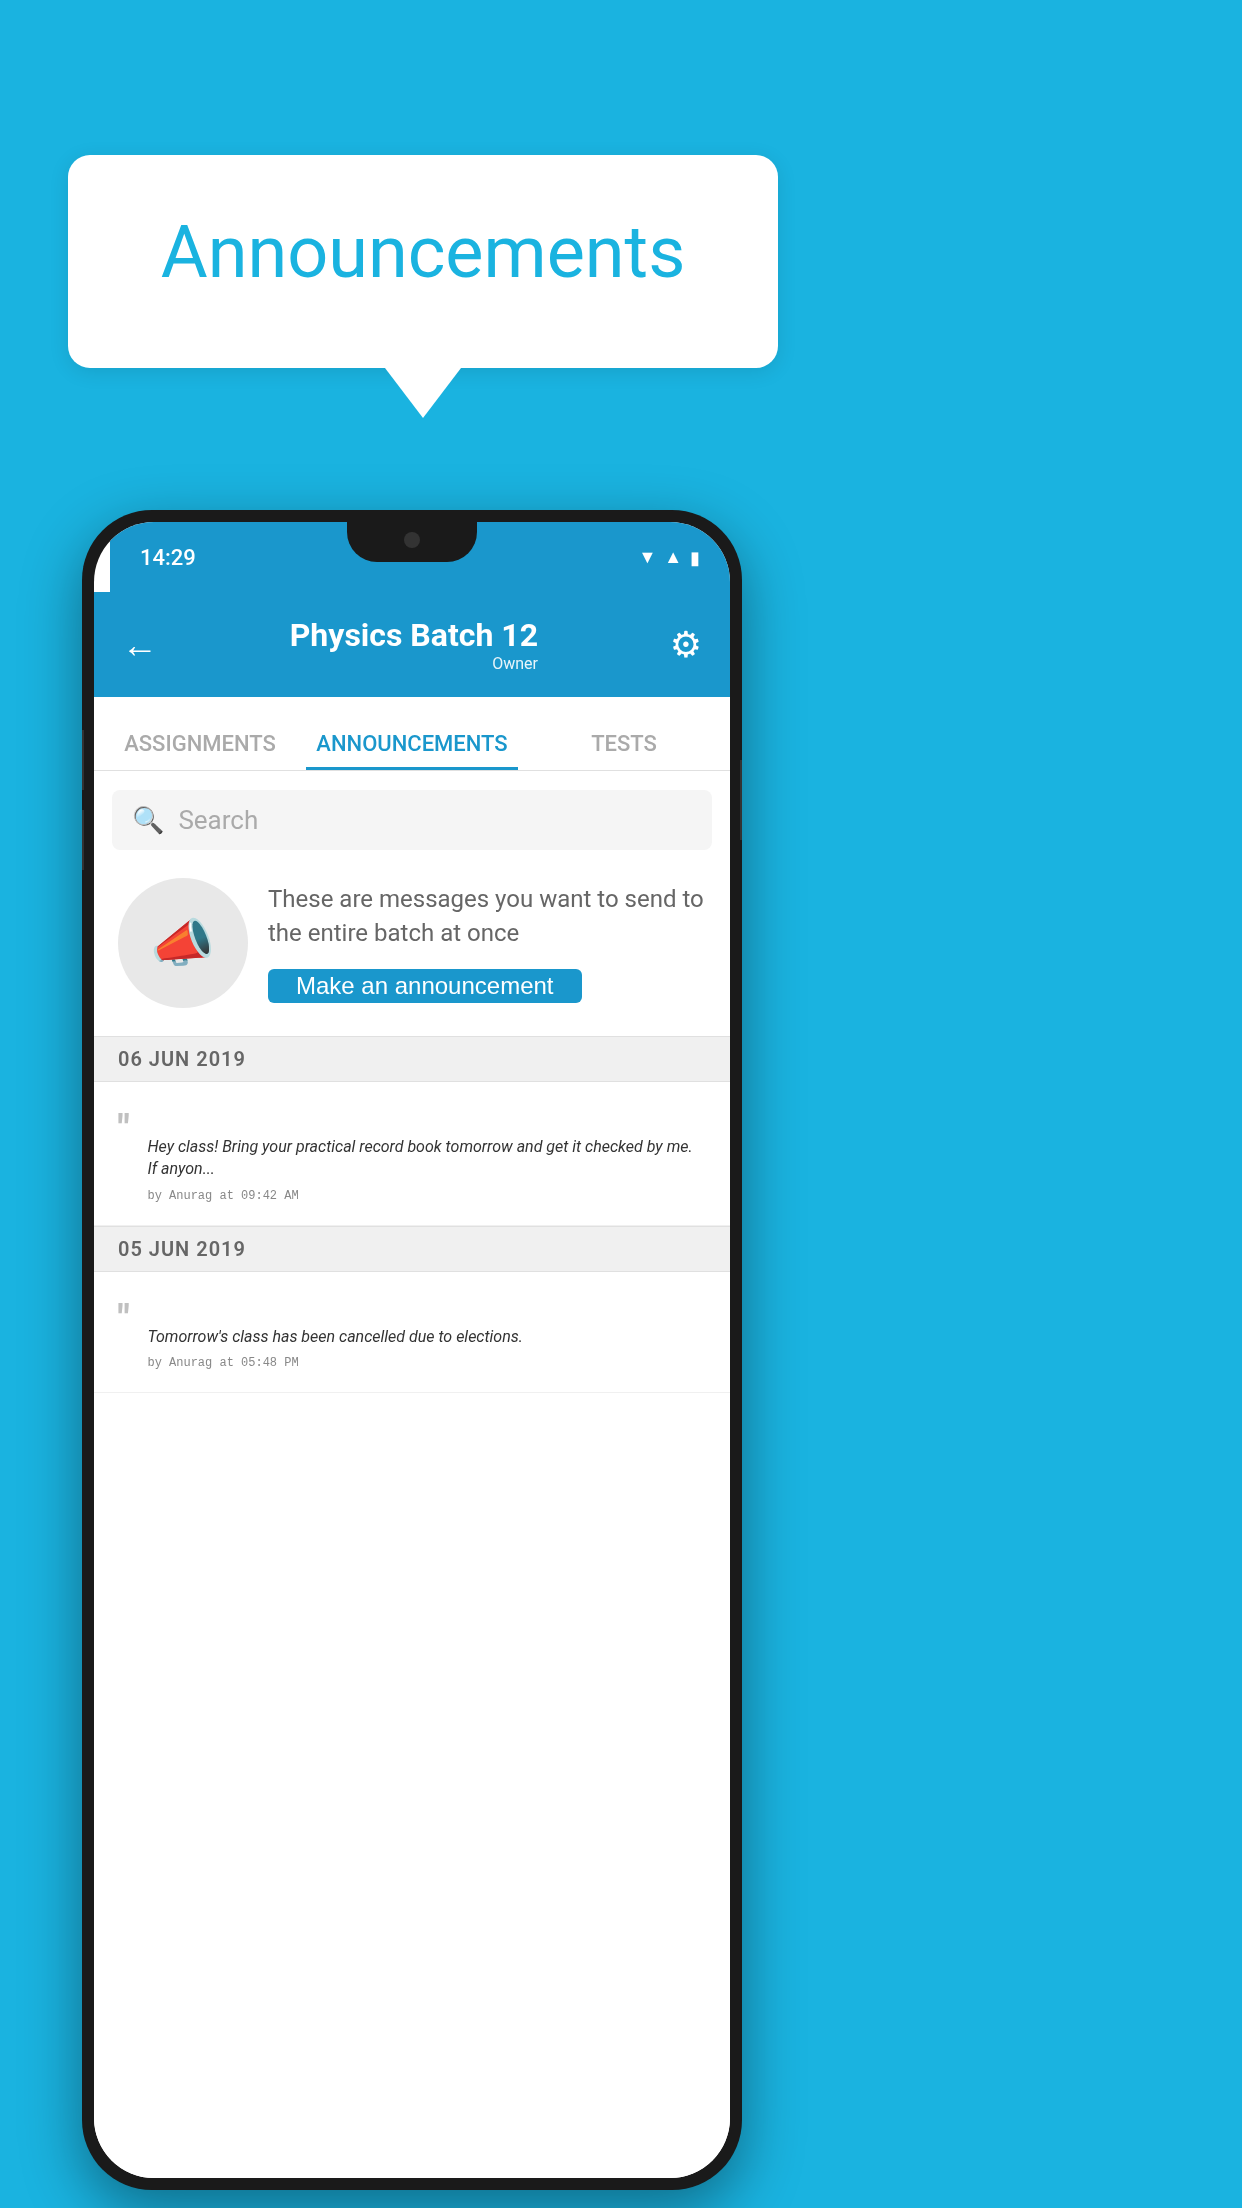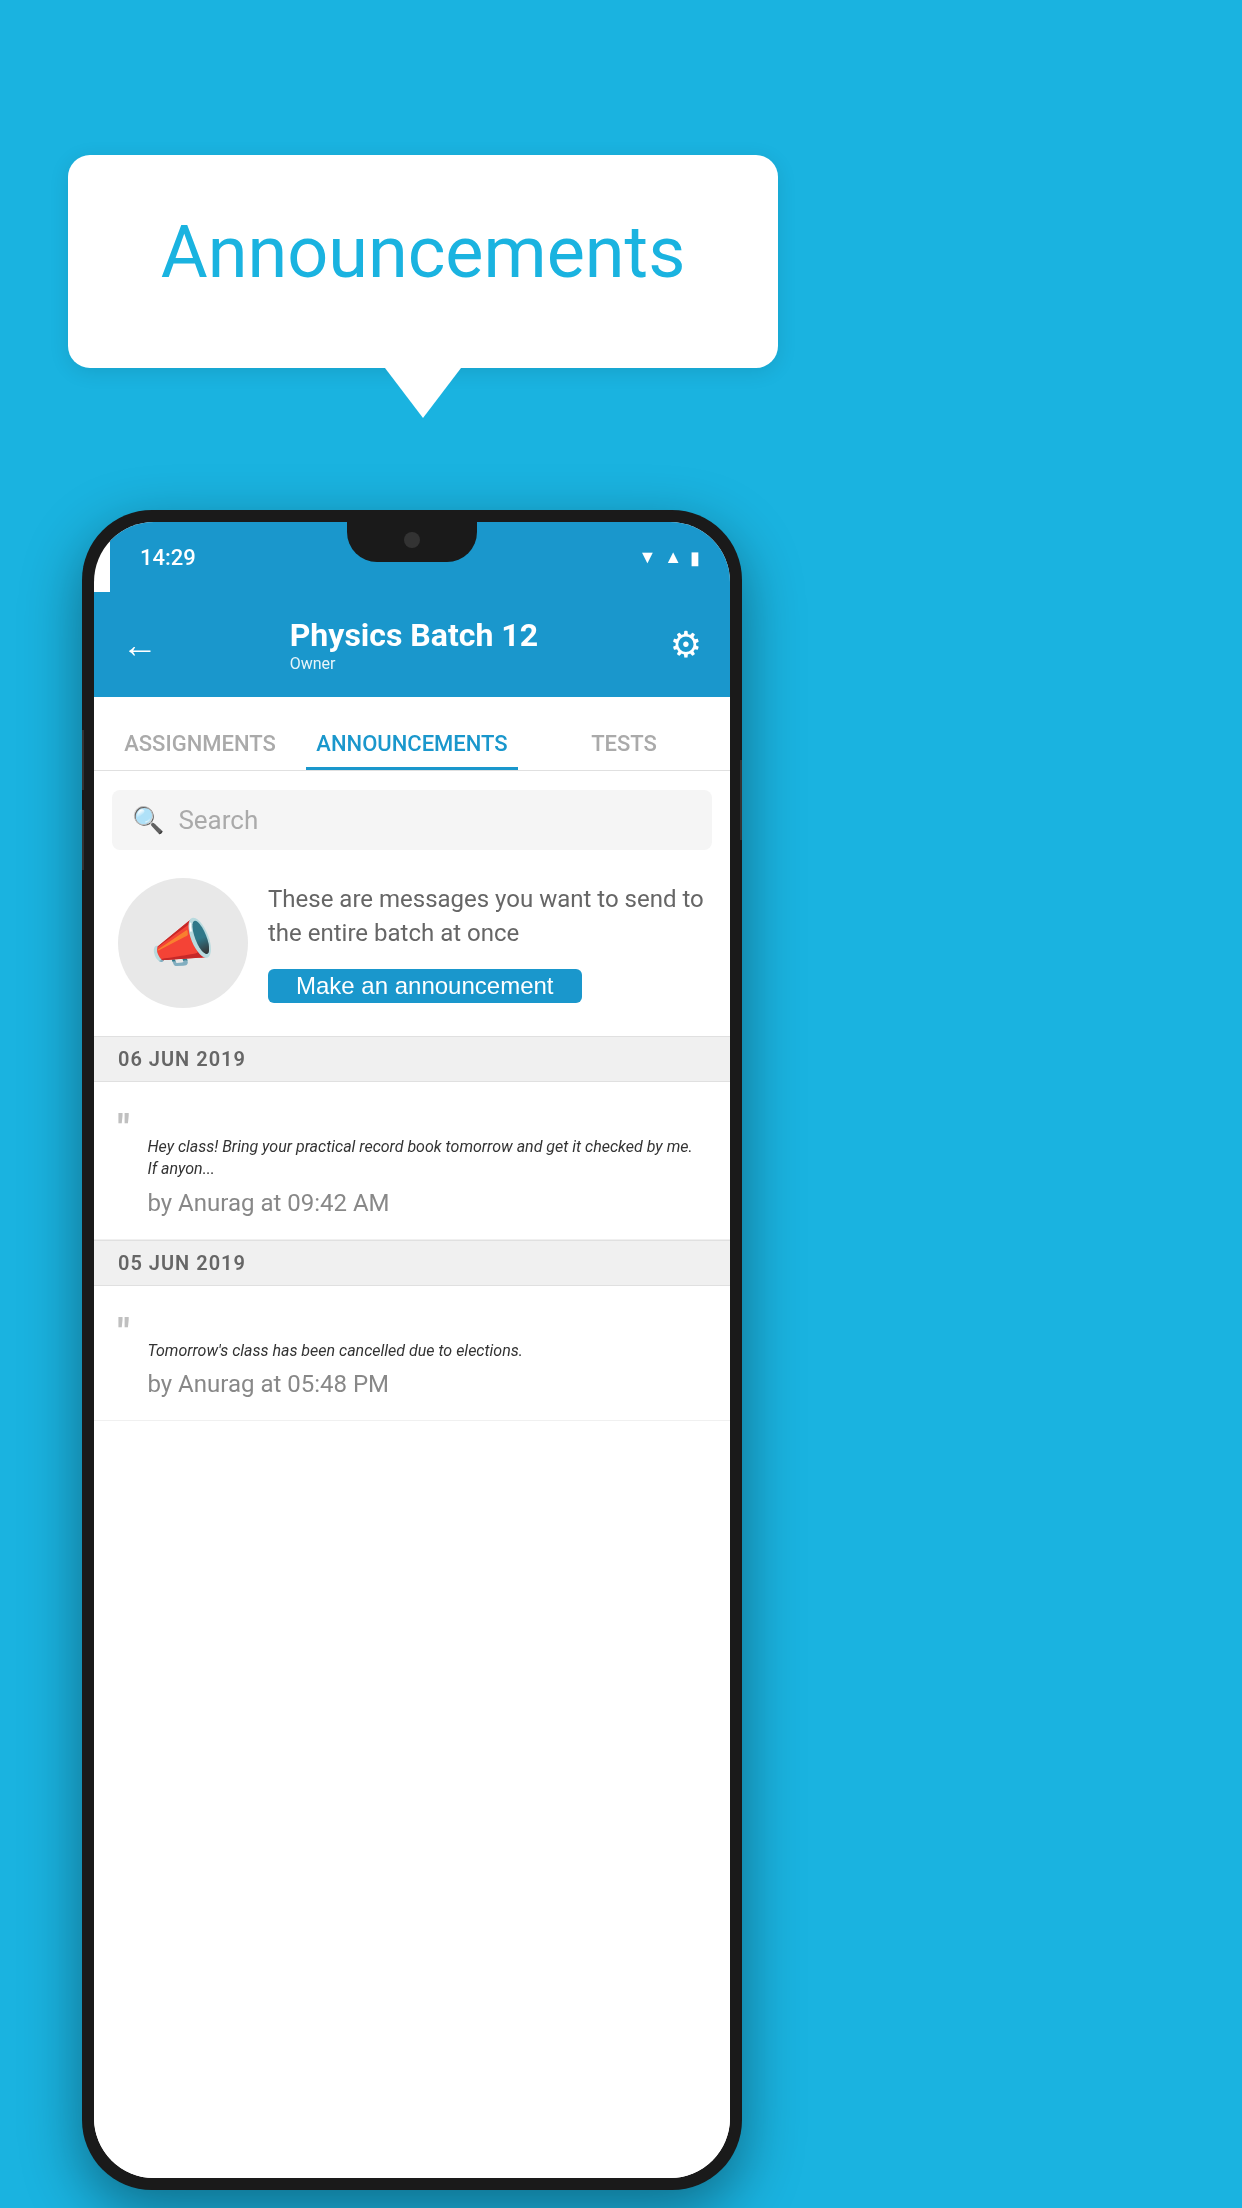--- a/index.html
+++ b/index.html
@@ -138,21 +138,21 @@
       align-items: center;
       justify-content: space-between;
       padding: 0 28px;
     }
     .header-back {
       color: white;
       font-size: 36px;
       cursor: pointer;
     }
     .header-title {
-      text-align: left;
+      text-align: right;
     }
     .header-title .title-main {
       color: white;
       font-size: 32px;
       font-weight: 700;
     }
     .header-title .title-sub {
       color: rgba(255,255,255,0.9);
       font-size: 16px;
     }
@@ -298,22 +298,23 @@
     }
     .announcement-message {
       font-style: italic;
       font-size: 16px;
       color: #333;
       line-height: 1.4;
       margin-bottom: 8px;
       margin-top: 32px;
     }
     .announcement-meta {
-      font-size: 24px;
+      font-size: 12px;
       color: #888;
+      font-family: Liberation Mono, monospace;
     }
 
     
     .phone-button-vol-up {
       position: absolute;
       left: -6px;
       top: 220px;
       width: 8px;
       height: 60px;
       background: #333;

